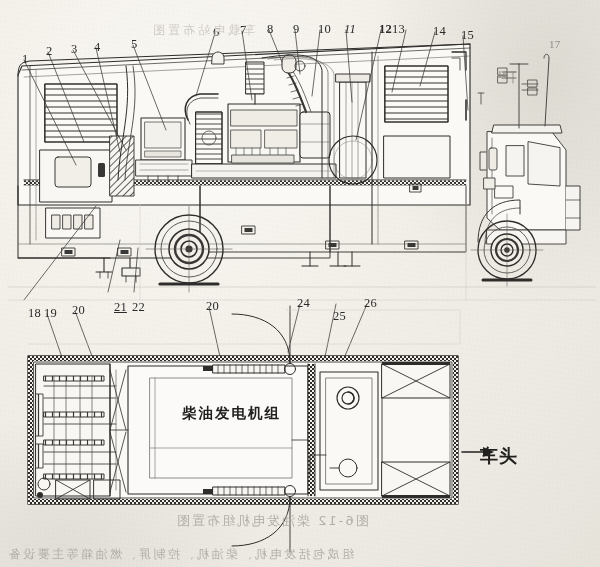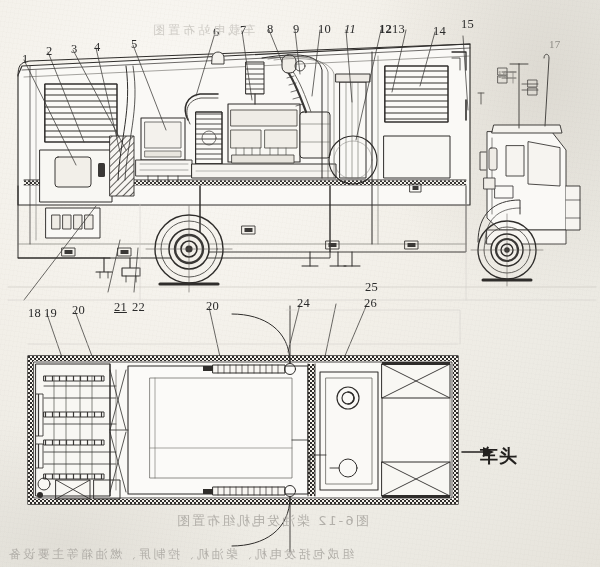--- a/index.html
+++ b/index.html
@@ -450,34 +450,35 @@
       <div class="num" style="left: 131px; top: 37px;">5</div>
       <div class="num" style="left: 213px; top: 25px;">6</div>
       <div class="num" style="left: 240px; top: 23px;">7</div>
       <div class="num" style="left: 267px; top: 22px;">8</div>
       <div class="num" style="left: 293px; top: 22px;">9</div>
       <div class="num" style="left: 318px; top: 22px;">10</div>
       <div class="num" style="left: 344px; top: 22px; font-style: italic;">11</div>
       <div class="num" style="left: 379px; top: 22px; font-weight: bold;">12</div>
       <div class="num" style="left: 392px; top: 22px;">13</div>
       <div class="num" style="left: 433px; top: 24px;">14</div>
-      <div class="num" style="left: 461px; top: 17px;">15</div>
+      <div class="num" style="left: 461px; top: 28px;">15</div>
       <div class="num faint" style="left: 497px; top: 36px; margin-top: 32px;">16</div>
       <div class="num faint" style="left: 549px; top: 38px;">17</div>
       <div class="num" style="left: 28px; top: 306px;">18</div>
       <div class="num" style="left: 44px; top: 306px;">19</div>
       <div class="num" style="left: 72px; top: 303px;">20</div>
       <div class="num" style="left: 114px; top: 300px; text-decoration: underline;">21</div>
       <div class="num" style="left: 132px; top: 300px;">22</div>
       <div class="num" style="left: 206px; top: 299px;">20</div>
       <div class="num" style="left: 297px; top: 296px;">24</div>
-      <div class="num" style="left: 333px; top: 280px; margin-left: 32px;">25</div>
+      <div class="num" style="left: 333px; top: 309px;">25</div>
       <div class="num" style="left: 364px; top: 296px;">26</div>
     </div>
 
+  <div class="cnlabel cn-gen" style="left:182px;top:404px;">柴油发电机组</div>
 
   <div class="cnlabel cn-head" style="left:480px;top:444px;">车头</div>
 
   <div class="bleed b1" style="left:175px;top:512px;">图6-12  柴油发电机组布置图</div>
 
   <div class="bleed b2" style="left:6px;top:546px;">组成包括发电机、柴油机、控制屏、燃油箱等主要设备</div>
 
   <div class="ghosttop" style="left:150px;top:22px;">车载电站布置图</div>
 </div>
 

